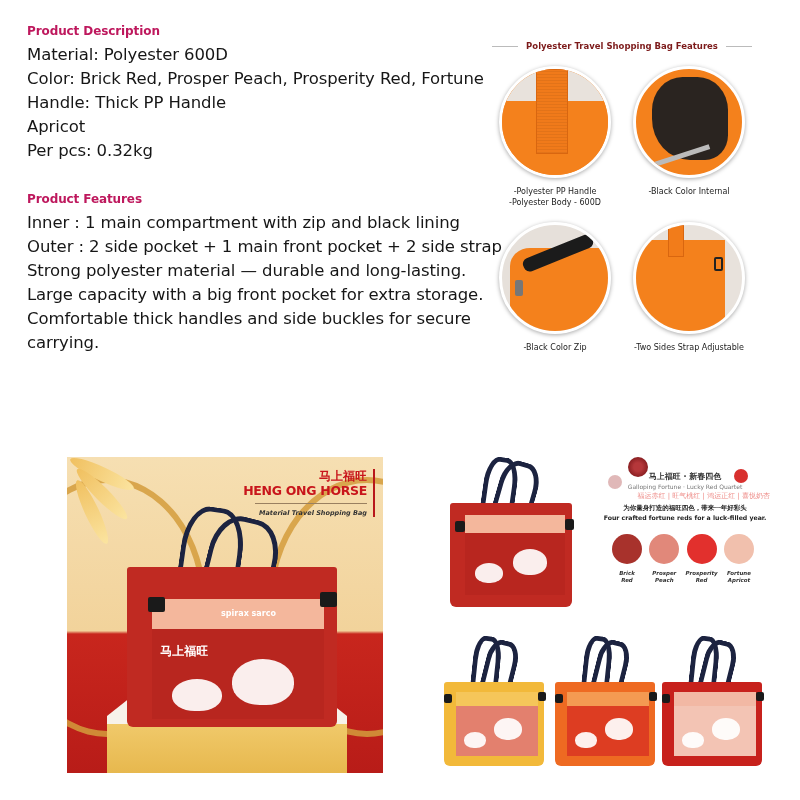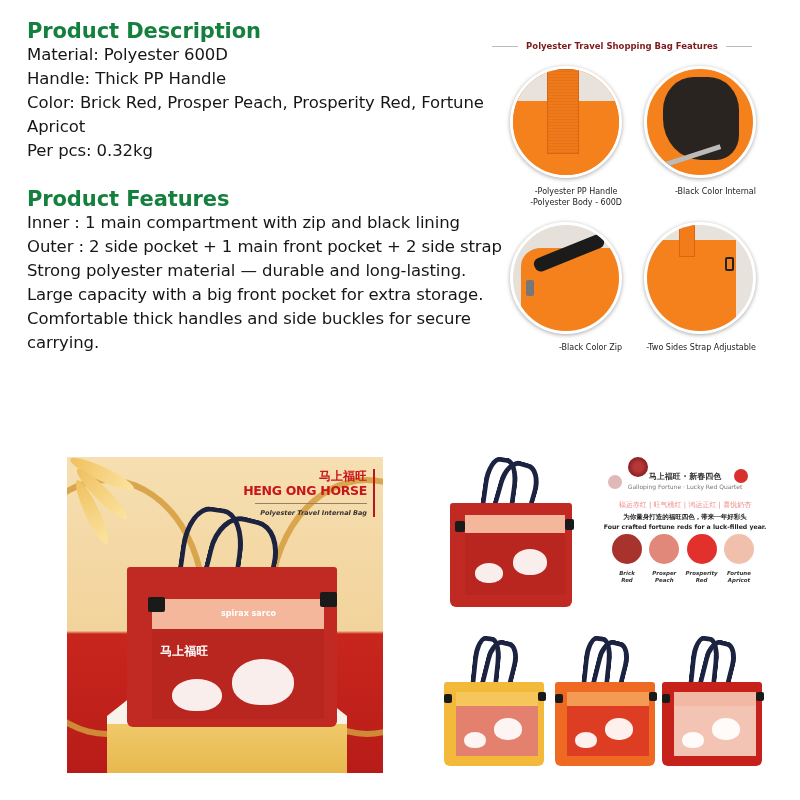--- a/index.html
+++ b/index.html
@@ -2,30 +2,30 @@
 <html><head>
 <meta charset="utf-8">
 <style>
   * { box-sizing: border-box; margin: 0; padding: 0; }
   html, body { width: 800px; height: 800px; background: #ffffff; overflow: hidden; }
   body { position: relative; font-family: "DejaVu Sans", sans-serif; color: #111; }
 
   
   .desc { position: absolute; left: 27px; top: 19px; width: 480px; font-size: 16.5px; line-height: 24px; color: #161616; letter-spacing: -0.1px; }
   .desc .sec { margin-bottom: 24px; }
-  .desc h2 { font-size: 21px; font-weight: bold; line-height: 24px; color: #15803d; }
+  .desc h2 { font-size: 12px; font-weight: bold; line-height: 24px; color: #be185d; }
   .desc p { font-size: 16.5px; }
 
   
   .features { position: absolute; left: 488px; top: 36px; width: 268px; height: 330px; }
   .feat-title { display: flex; align-items: center; justify-content: center; gap: 8px; height: 20px; }
   .feat-title .rule { width: 26px; height: 1px; background: #bbb; }
   .feat-title span.t { font-size: 8.5px; font-weight: bold; color: #7c1a1a; white-space: nowrap; }
   .feat-grid { position: absolute; top: 30px; left: 0; width: 268px; display: grid; grid-template-columns: 134px 134px; row-gap: 14px; }
-  .feat-cell { display: flex; flex-direction: column; align-items: flex-end; }
+  .feat-cell { display: flex; flex-direction: column; align-items: center; }
   .circle { width: 112px; height: 112px; border-radius: 50%; overflow: hidden; position: relative;
             box-shadow: 0 1px 4px rgba(0,0,0,0.35); border: 3px solid #fff; background: #f3821f; }
   .cap { margin-top: 8px; font-size: 8px; line-height: 11px; color: #222; text-align: center; white-space: nowrap; }
 
   
   .c1 .bg-top { position:absolute; left:0; top:0; width:100%; height:30%; background:#e8e2dc; }
   .c1 .body { position:absolute; left:0; top:30%; width:100%; height:70%; background:#f4811c; }
   .c1 .strap { position:absolute; left:32%; top:0; width:30%; height:80%; background:#f07a1a; border:1px solid #d9660f;
                background-image: repeating-linear-gradient(0deg, rgba(0,0,0,0.06) 0 1px, transparent 1px 3px); }
   .c2 { background:#e6e0da; }
@@ -65,38 +65,38 @@
   .bag .band { position:absolute; left: 12%; width: 82%; }
   .bag .print { position:absolute; left: 12%; width: 82%; }
   .bag .buckle { position:absolute; width: 8%; height: 7%; background: #1a1a1a; border-radius: 2px; }
   .bag .horse { position:absolute; background:#fff; border-radius: 50% 50% 45% 45%; opacity: 0.92; }
   .bag .logo { position:absolute; color:#fff; font-weight:bold; font-size: 8px; white-space: nowrap; }
 
   
   .quartet { position:absolute; left: 600px; top: 455px; width: 190px; height: 130px; text-align:center; }
   .q-cn-title { font-size: 8px; font-weight: bold; color: #333; margin-top: 6px; }
   .q-en-title { font-size: 6px; color: #777; margin-top: 1px; }
-  .q-cn-names { font-size: 7px; color: #ee8a86; margin-top: 10px; white-space: nowrap; }
+  .q-cn-names { font-size: 7px; color: #ee8a86; margin-top: 1px; white-space: nowrap; text-align: right; }
   .q-cn-line { font-size: 6.5px; font-weight: bold; color: #222; margin-top: 3px; }
   .q-en-line { font-size: 6.2px; font-weight: bold; color: #222; margin-top: 1px; white-space: nowrap; }
   .flower { position:absolute; border-radius:50%; }
   .swatches { position:absolute; left: 10px; top: 79px; width: 146px; display:flex; justify-content: space-between; }
   .sw { display:flex; flex-direction:column; align-items:center; width: 34px; }
   .sw .dot { width: 30px; height: 30px; border-radius: 50%; }
   .sw .lbl { margin-top: 6px; font-size: 5.5px; line-height: 7px; font-weight: bold; font-style: italic; color: #333; text-align:center; }
 </style>
 </head>
 <body>
 
 <div class="desc">
   <div class="sec">
     <h2>Product Description</h2>
     <p>Material: Polyester 600D</p>
+    <p>Color: Brick Red, Prosper Peach, Prosperity Red, Fortune</p>
     <p>Handle: Thick PP Handle</p>
-    <p>Color: Brick Red, Prosper Peach, Prosperity Red, Fortune</p>
     <p>Apricot</p>
     <p>Per pcs: 0.32kg</p>
   </div>
   <div class="sec">
     <h2>Product Features</h2>
     <p>Inner : 1 main compartment with zip and black lining</p>
     <p>Outer : 2 side pocket + 1 main front pocket + 2 side strap</p>
     <p>Strong polyester material — durable and long-lasting.</p>
     <p>Large capacity with a big front pocket for extra storage.</p>
     <p>Comfortable thick handles and side buckles for secure</p>
@@ -157,21 +157,21 @@
 <div class="poster">
   <div class="lattice lat-l"></div>
   <div class="lattice lat-r"></div>
   <div class="leaf"></div>
   <div class="leaf l2"></div>
   <div class="leaf l3"></div>
   <div class="title-box">
     <div class="cn">马上福旺</div>
     <div class="en">HENG ONG HORSE</div>
     <div class="hr"></div>
-    <div class="sub">Polyester Travel Internal Bag</div>
+    <div class="sub">Material Travel Shopping Bag</div>
   </div>
   <div class="stage"></div>
 
   <div class="bag" style="left:60px; top:50px; width:210px; height:220px;">
     <div class="h1" style="left:52px; top:0; width:62px; height:110px; transform: rotate(8deg);"></div>
     <div class="h2" style="left:78px; top:10px; width:70px; height:100px; transform: rotate(14deg);"></div>
     <div class="body" style="height:160px; background:#c02a22;"></div>
     <div class="band" style="top:92px; height:30px; background:#f4b79c;">
       <div class="logo" style="left:40%; top:10px; color:#fff;">spirax sarco</div>
     </div>

